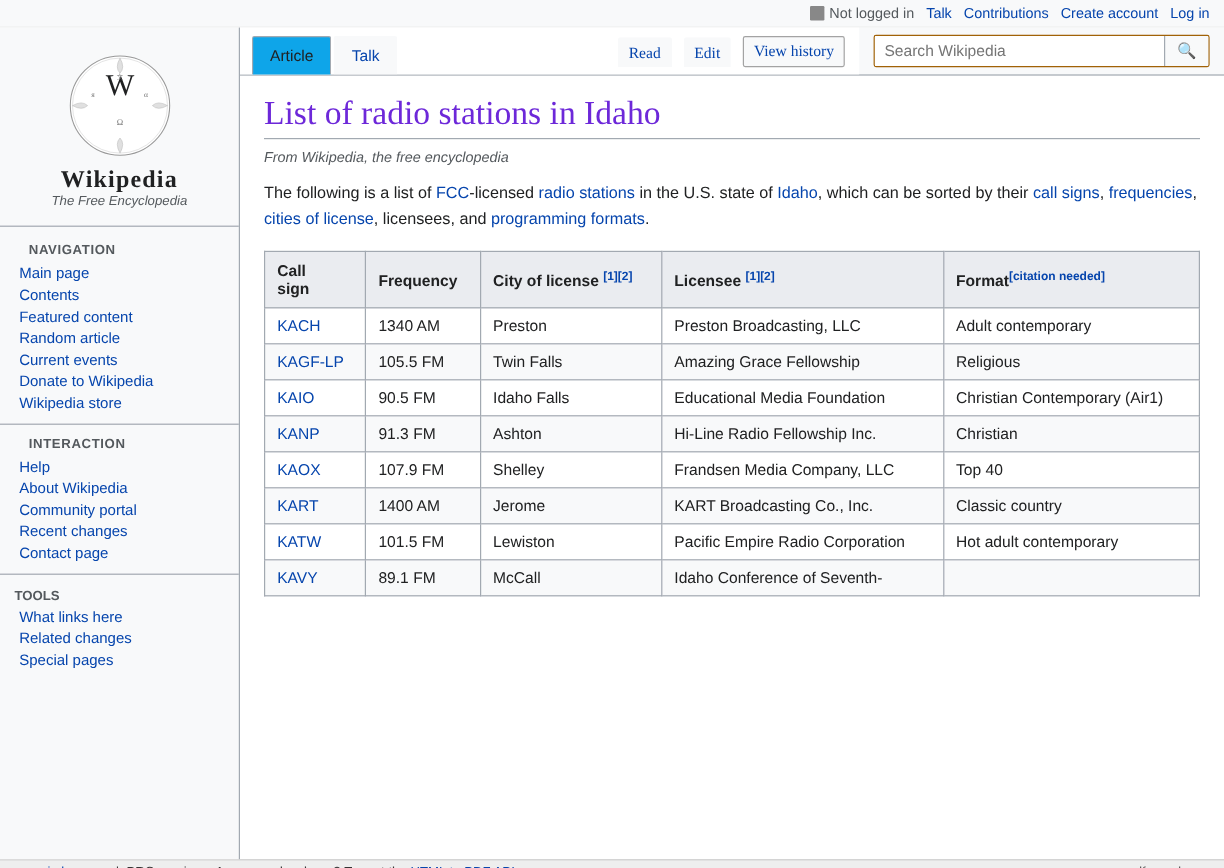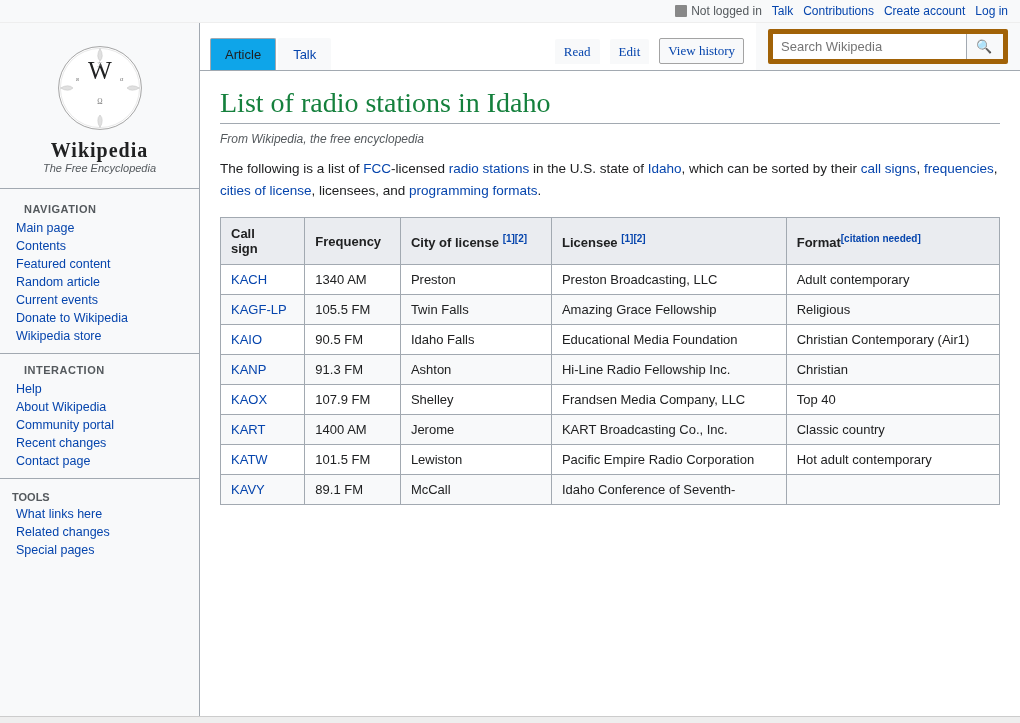--- a/index.html
+++ b/index.html
@@ -93,44 +93,44 @@
       border-color: #a2a9b1;
       border-bottom-color: #fff;
       color: #202122;
       font-weight: normal;
     }
     .tabs-right { display: flex; align-items: center; padding-bottom: 6px; gap: 8px; font-family: Liberation Serif, serif; }
     .tabs-right a { font-size: 13px; color: #0645ad; text-decoration: none; padding: 4px 8px; }
     .tab-view-history { border: 1px solid #a3a3a3; padding: 5px 10px; border-radius: 2px; background: #f8f9fa; }
     .search-box {
       display: flex;
-      border: 5px solid #a16207;
+      border: 1px solid #a16207;
       border-radius: 2px;
       overflow: hidden;
-      width: 240px;
+      width: 280px;
     }
     .search-box input {
       flex: 1;
       padding: 5px 8px;
       font-size: 13px;
       border: none;
       outline: none;
     }
     .search-box button {
       background: #f8f9fa;
       border: none;
       border-left: 1px solid #a2a9b1;
       padding: 5px 10px;
       cursor: pointer;
       font-size: 13px;
     }
 
     
     #content { padding: 16px 20px; flex: 1; overflow-y: auto; }
-    h1.page-title { font-family: 'Linux Libertine', Georgia, serif; font-size: 28px; font-weight: normal; border-bottom: 1px solid #a2a9b1; margin-bottom: 8px; padding-bottom: 4px; color: #15803d; }
+    h1.page-title { font-family: 'Linux Libertine', Georgia, serif; font-size: 28px; font-weight: normal; border-bottom: 1px solid #a2a9b1; margin-bottom: 8px; padding-bottom: 4px; color: #6d28d9; }
     .from-wiki { font-size: 12px; color: #54595d; margin-bottom: 12px; font-style: italic; }
     .intro-text { font-size: 13.5px; line-height: 1.6; margin-bottom: 16px; }
     .intro-text a { color: #0645ad; text-decoration: none; }
 
     
     .wiki-table {
       border-collapse: collapse;
       width: 100%;
       font-size: 13px;
     }

